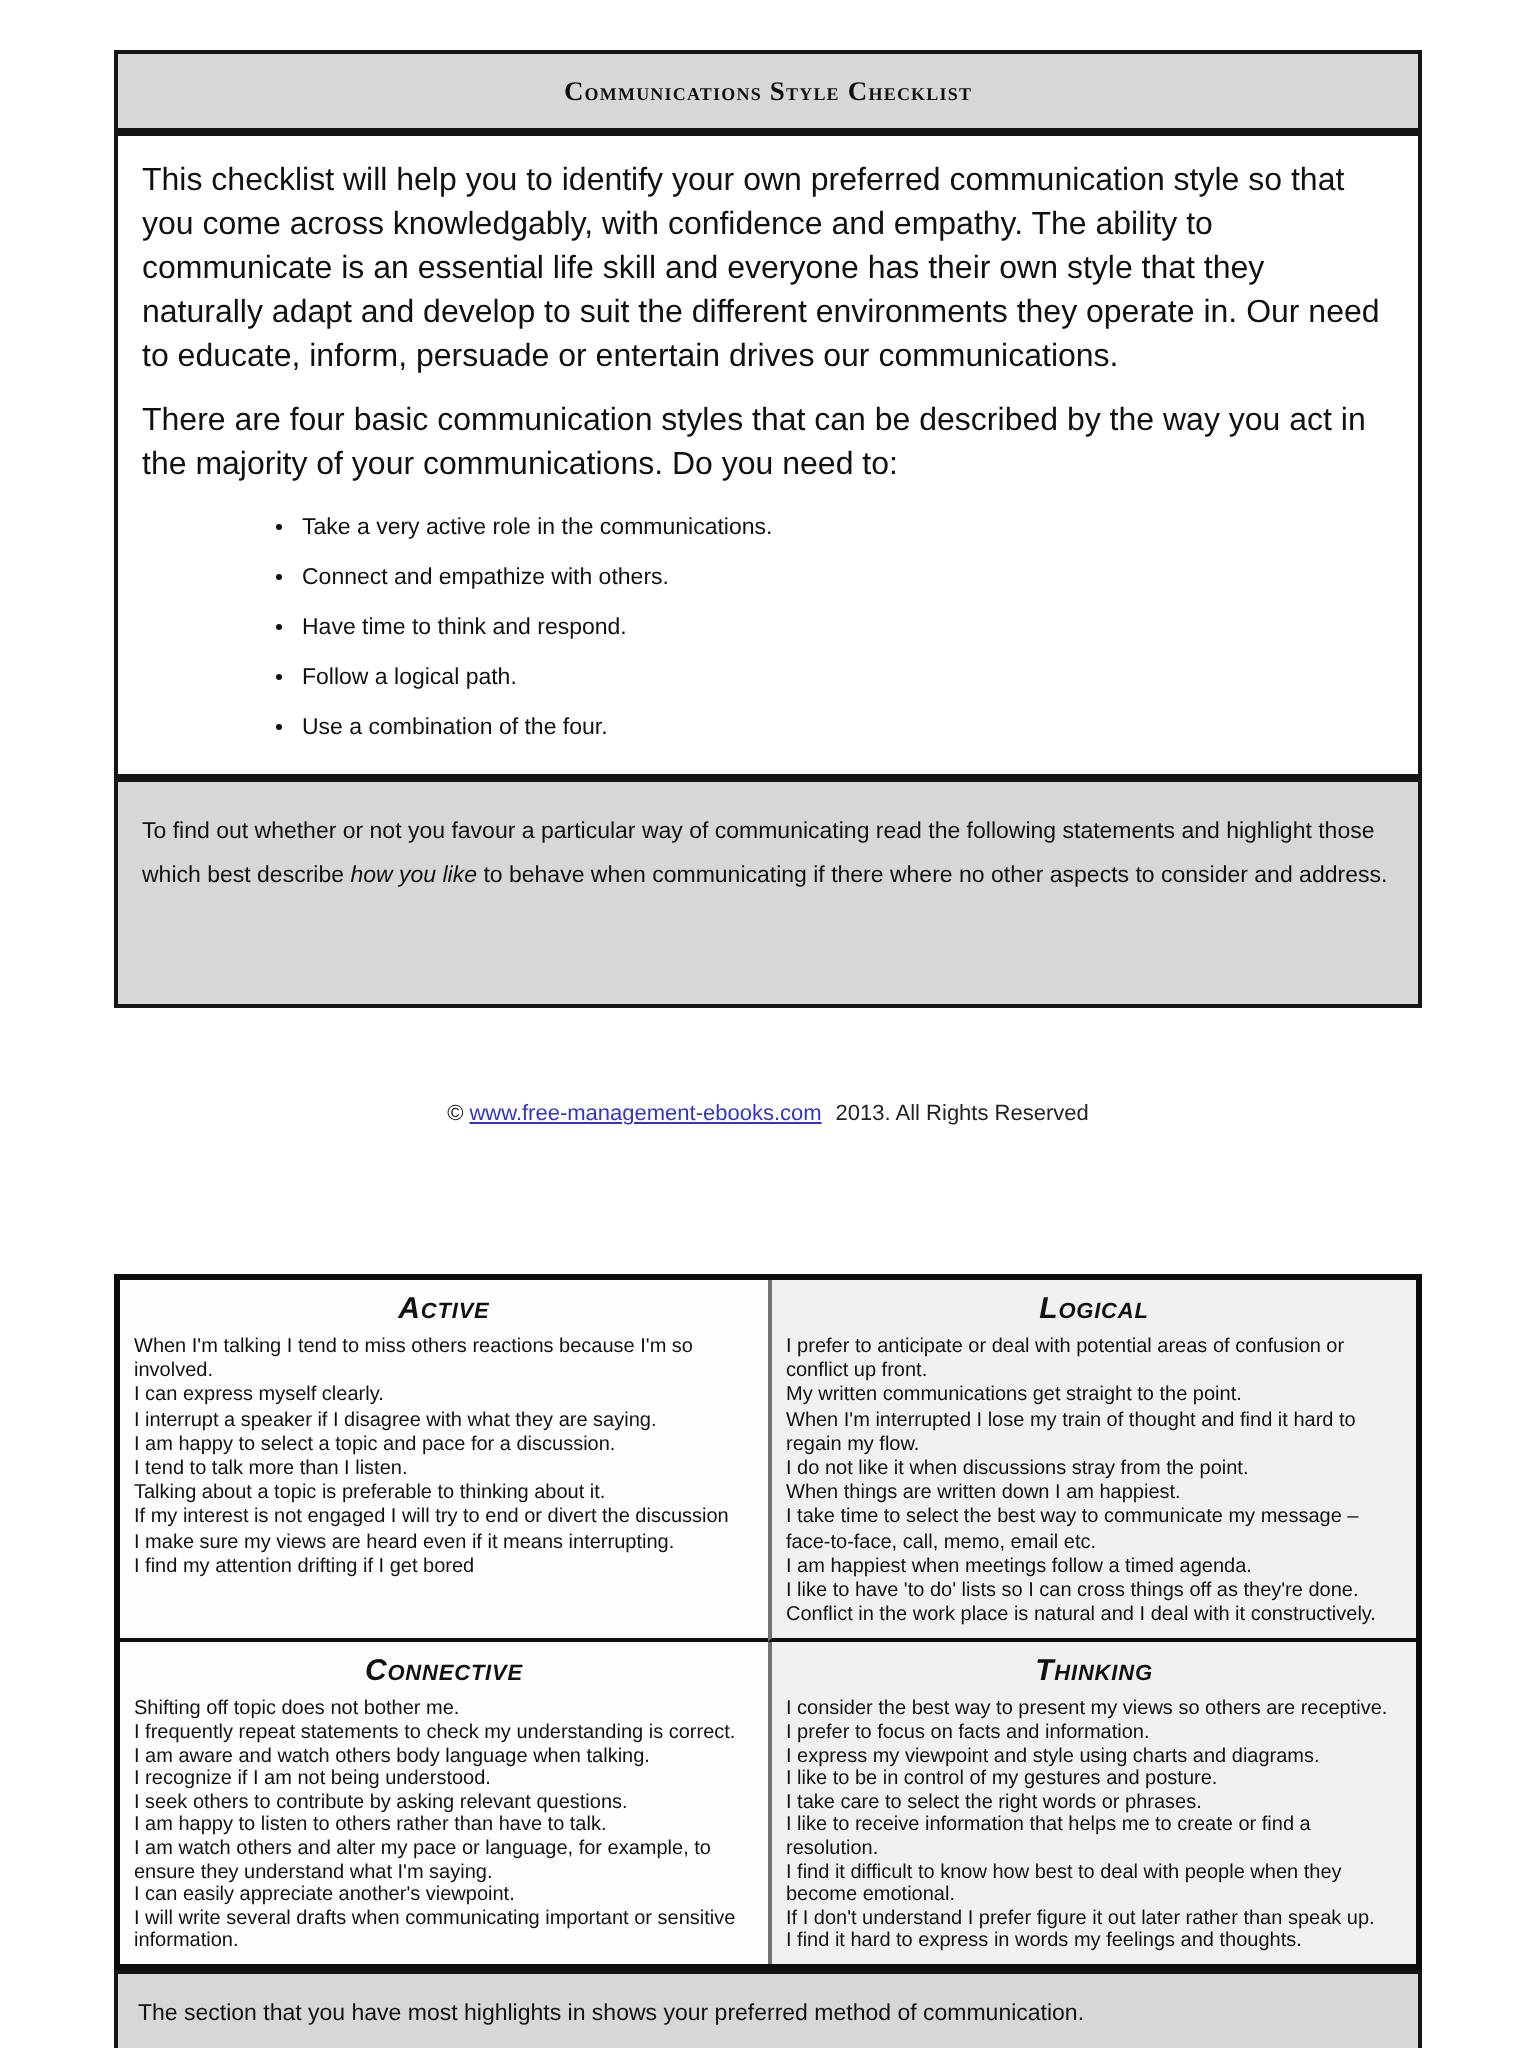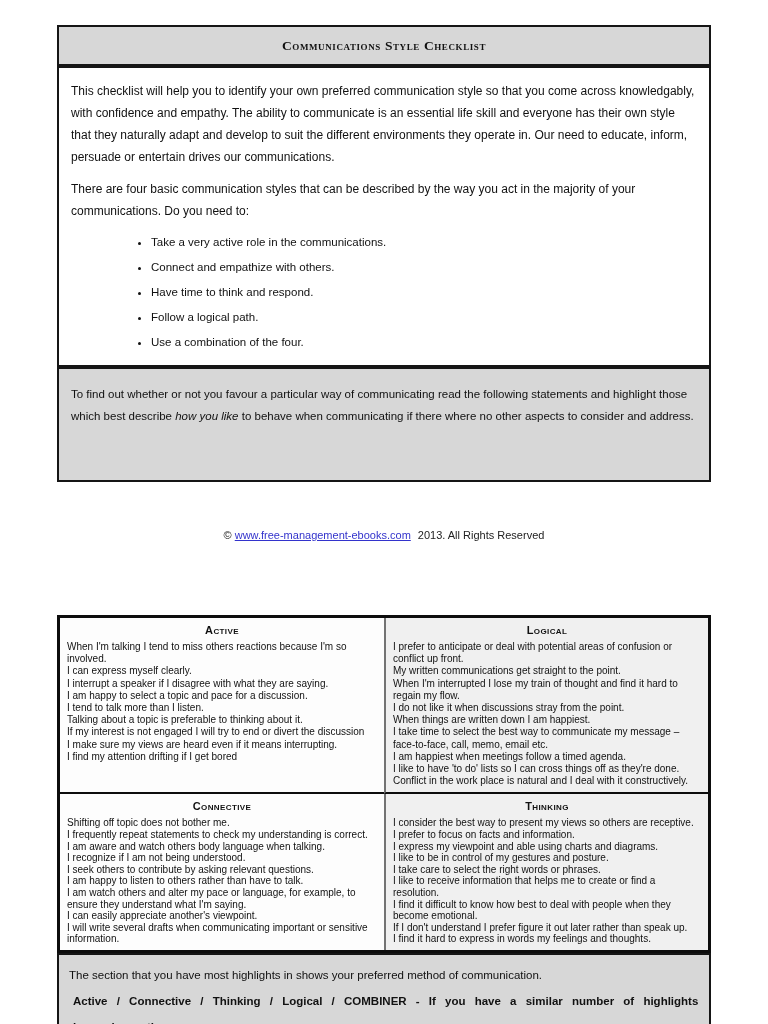--- a/index.html
+++ b/index.html
@@ -17,21 +17,21 @@
   .title-bar {
     background:#d7d7d7; height:41px; display:flex; align-items:center; justify-content:center;font-family:Liberation Serif, serif;
   }
   .title-bar h1 {
     margin:0; font-size:13.5px; font-weight:bold; letter-spacing:.6px;
     font-variant:small-caps; text-transform:capitalize;
   }
 
   
   .intro-box { background:#fff; padding:12px 12px 4px 12px; min-height:251px; }
-  .intro-box p { margin:0 0 10px 0; font-size:12px; line-height:22px; }
+  .intro-box p { margin:0 0 10px 0; font-size:16px; line-height:22px; }
   .intro-box ul { margin:14px 0 0 0; padding:0 0 0 80px; list-style:disc; }
   .intro-box li { font-size:11.5px; line-height:13px; margin-bottom:12px; }
 
   
   .instr-box { background:#d7d7d7; padding:14px 0 4px 12px; min-height:115px; }
   .instr-box p { margin:0 0 10px 0; font-size:11.5px; line-height:22px; }
   .italic { font-style:italic; }
 
   
   .copyright {
@@ -42,22 +42,22 @@
 
   
   .quad-table {
     margin-top:74px; border:3px solid #0d0d0d;
     display:grid; grid-template-columns:1fr 1fr;
   }
   .quad { padding:3px 7px 5px 7px; background:#fdfdfd; }
   .quad.right { background:#f0f0f0; border-left:2px solid #737373; }
   .quad.top { border-bottom:2px solid #0d0d0d; min-height:172px; }
   .quad-title {
-    text-align:center; font-weight:bold; font-size:11px; margin:3px 0 5px 0;
-    font-variant:small-caps; letter-spacing:.4px;
+    text-align:center; font-weight:bold; font-size:15px; margin:3px 0 5px 0;
+    font-variant:small-caps; letter-spacing:.4px;font-style:italic;
   }
   .q-item { font-size:10px; line-height:12.2px; }
   .quad.bottom .q-item { line-height:11.6px; }
 
   
   .results-box { background:#d7d7d7; padding:7px 10px 5px 10px; min-height:83px; }
   .results-box .r-line { font-size:11.5px; line-height:26px; }
   .results-box .r-line.bold { font-weight:bold; word-spacing:6px; padding-left:4px; }
   .bold { font-weight:bold; }
 </style>
@@ -172,21 +172,21 @@
       </div>
 
       <div class="quad right bottom">
         <div class="quad-title">Thinking</div>
         <div>
 
             <div class="q-item">I consider the best way to present my views so others are receptive.</div>
 
             <div class="q-item">I prefer to focus on facts and information.</div>
 
-            <div class="q-item">I express my viewpoint and able using charts and diagrams.</div>
+            <div class="q-item">I express my viewpoint and style using charts and diagrams.</div>
 
             <div class="q-item">I like to be in control of my gestures and posture.</div>
 
             <div class="q-item">I take care to select the right words or phrases.</div>
 
             <div class="q-item">I like to receive information that helps me to create or find a resolution.</div>
 
             <div class="q-item">I find it difficult to know how best to deal with people when they become emotional.</div>
 
             <div class="q-item">If I don't understand I prefer figure it out later rather than speak up.</div>

